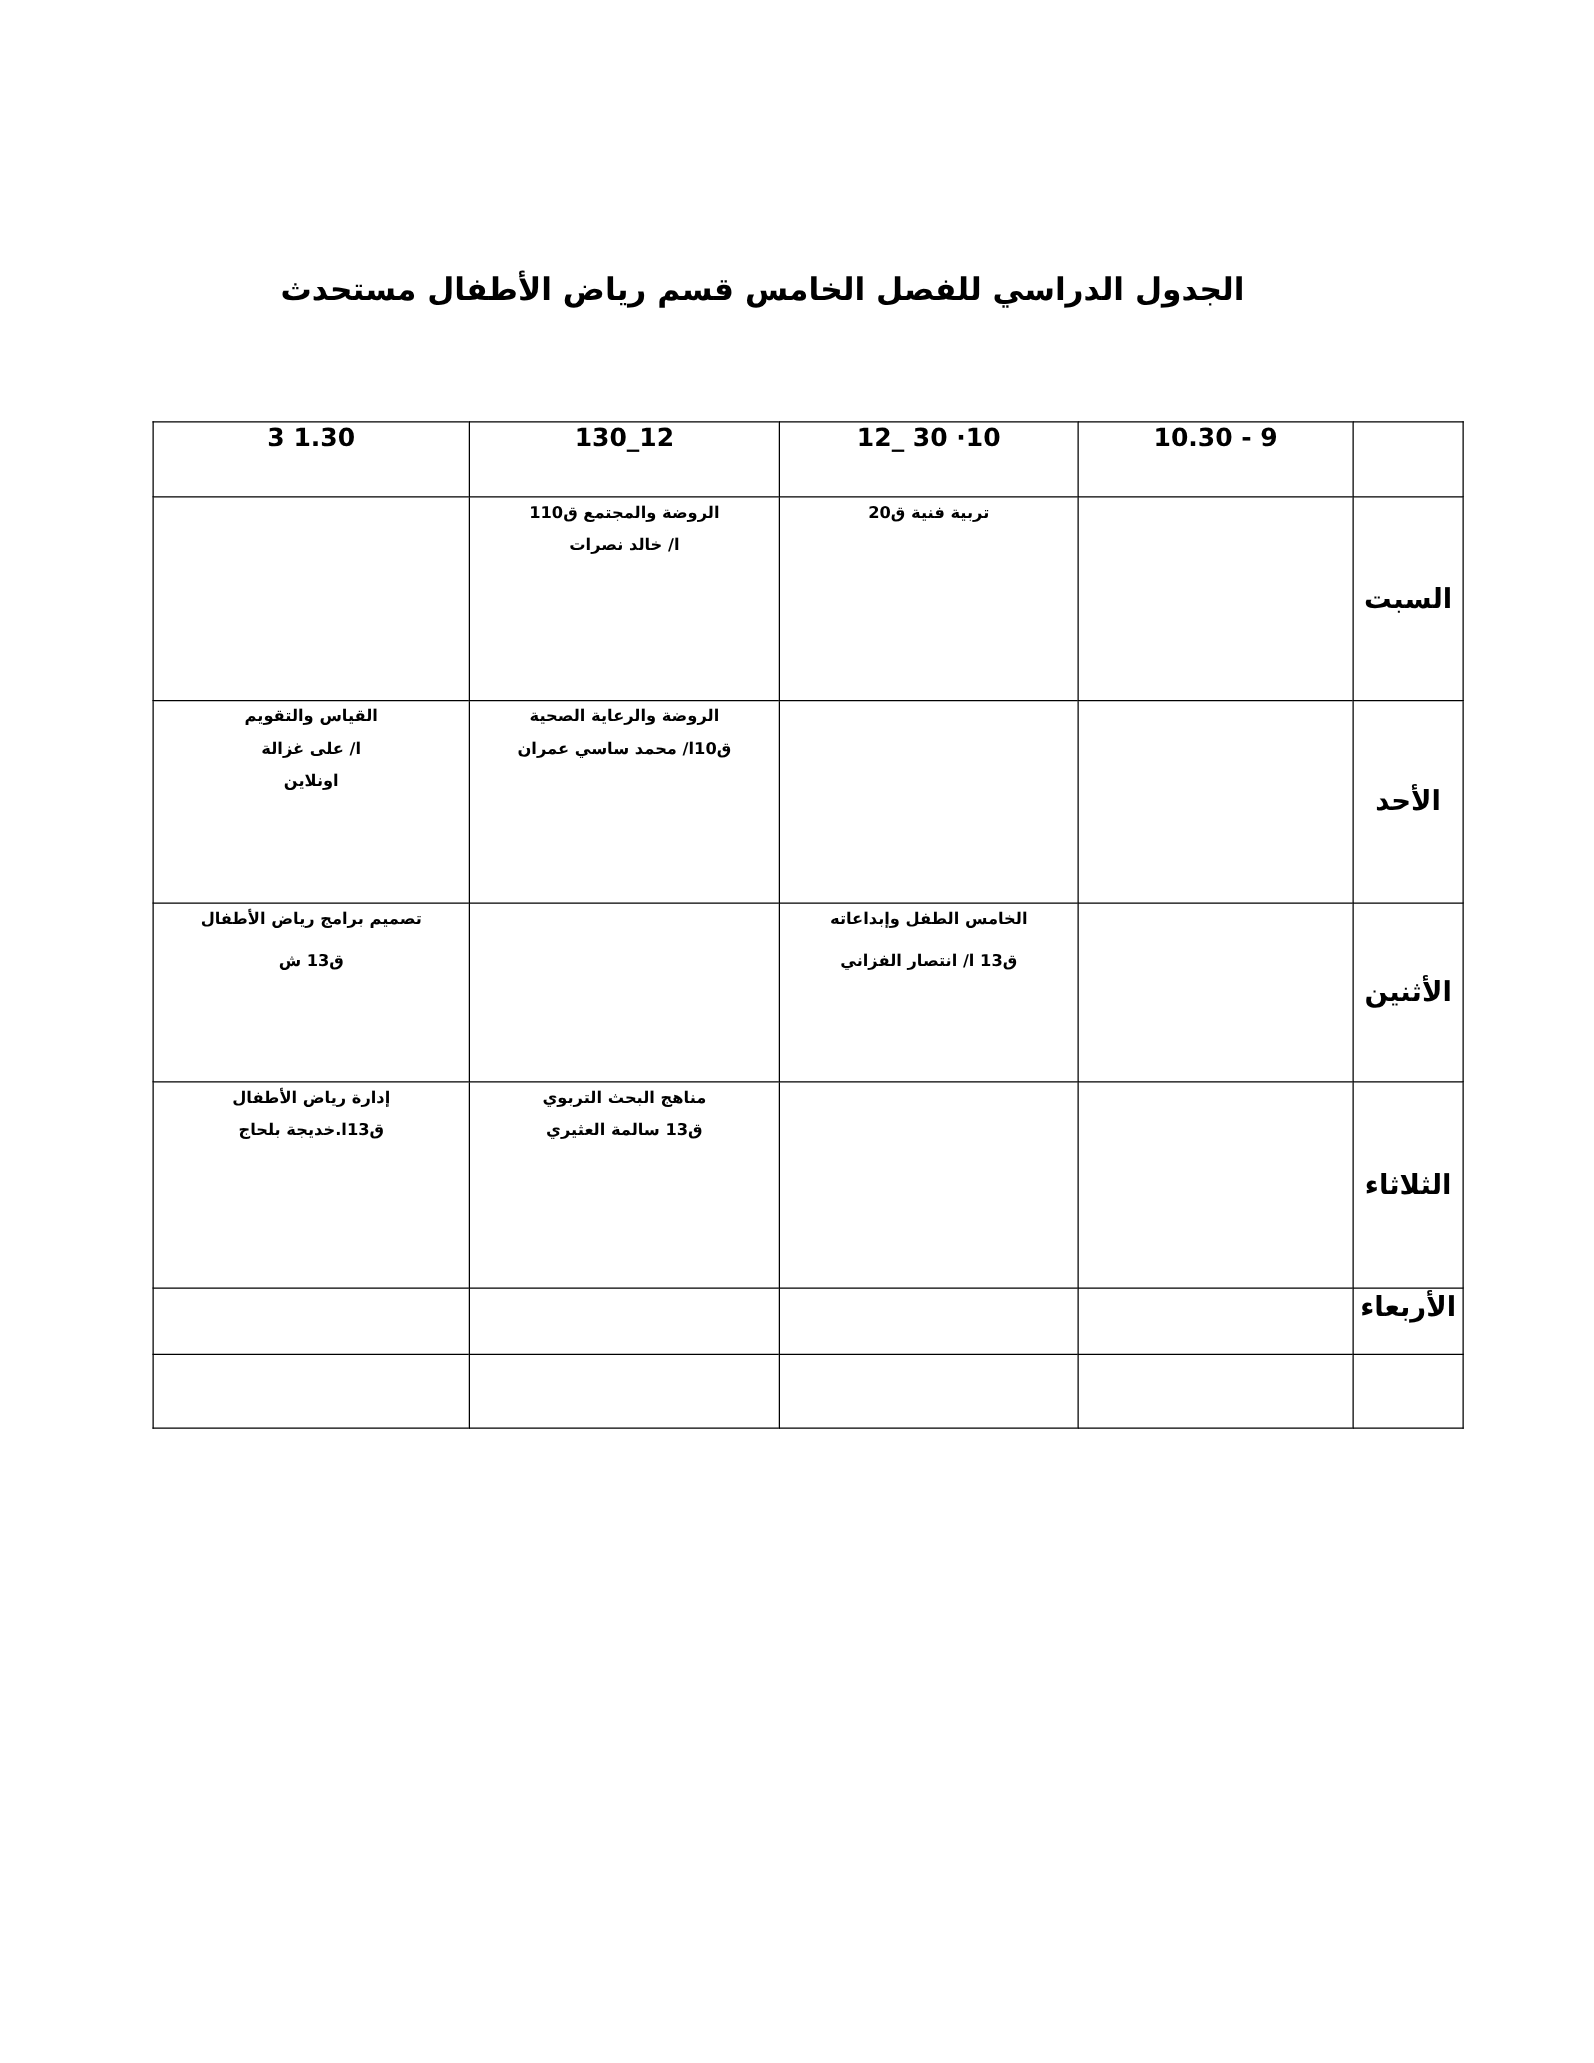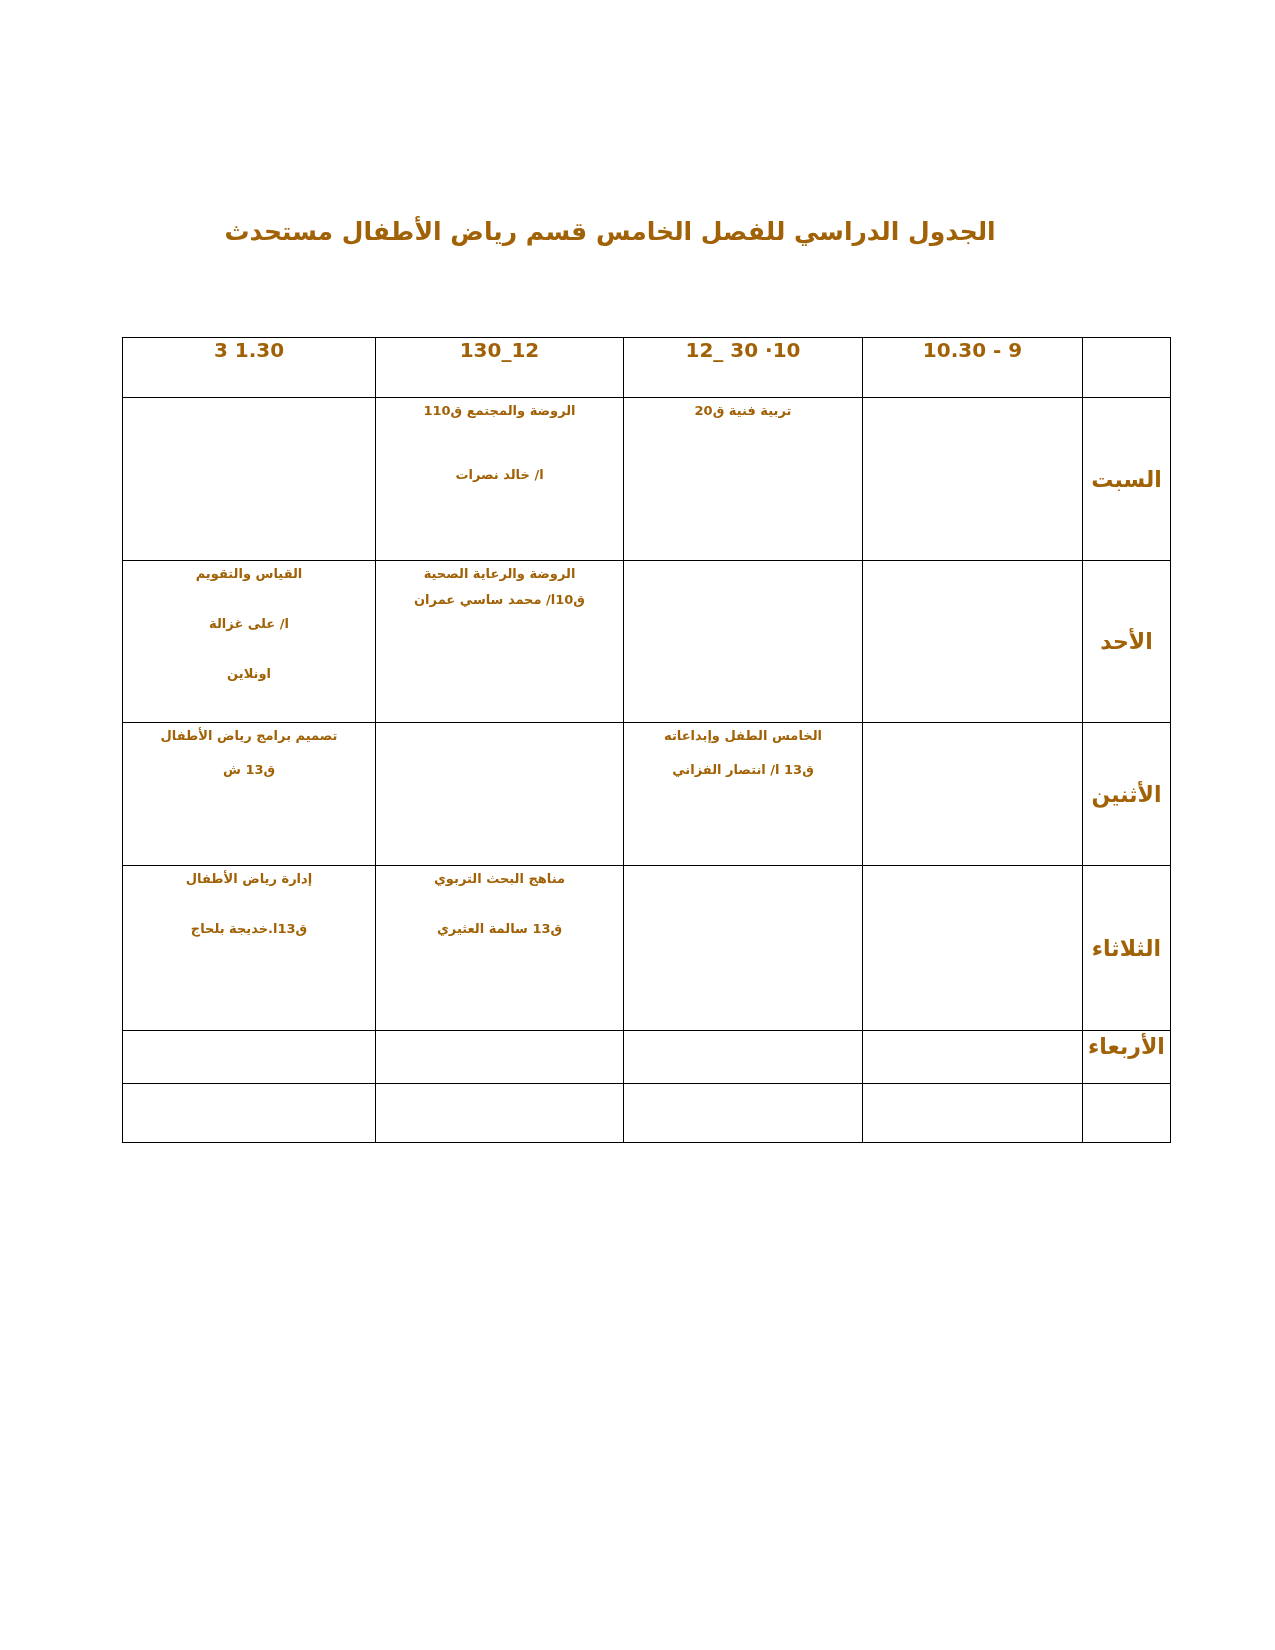--- a/index.html
+++ b/index.html
@@ -1,18 +1,18 @@
 <!DOCTYPE html>
 <html lang="ar" dir="rtl"><head>
 <meta charset="utf-8">
 <style>
   html,body { margin:0; padding:0; background:#fff; }
   .page {
     position:relative; width:1275px; height:1650px; background:#ffffff;
-    font-family:"DejaVu Sans", sans-serif; font-weight:700; color:#a16207;
+    font-family:"DejaVu Sans", sans-serif; font-weight:700; color:#000000;
     direction:rtl; overflow:hidden;
   }
   .title {
     position:absolute; top:212px; left:60px; width:1100px;
     text-align:center; font-size:25px; line-height:40px; margin:0;
   }
   table.schedule {
     position:absolute; top:337px; left:122px;
     border-collapse:collapse; table-layout:fixed;
     direction:rtl;
@@ -39,22 +39,22 @@
   td.day {
     text-align:center; vertical-align:middle; font-size:22px;
   }
   td.day.top { vertical-align:top; padding-top:3px; }
   td.cell {
     text-align:center; vertical-align:top;
     padding:9px 6px 0 6px; font-size:13px;
   }
   .ln { line-height:26px; }
   .gap-sm { margin-top:8px;  }
-  .gap-md { margin-top:24px; }
-  .gap-lg { margin-top:38px; }
+  .gap-md { }
+  .gap-lg { }
 </style>
 </head>
 <body>
 
 <div class="page">
 
   <h1 class="title">الجدول الدراسي للفصل الخامس قسم رياض الأطفال مستحدث</h1>
 
   <table class="schedule">
     <colgroup>

